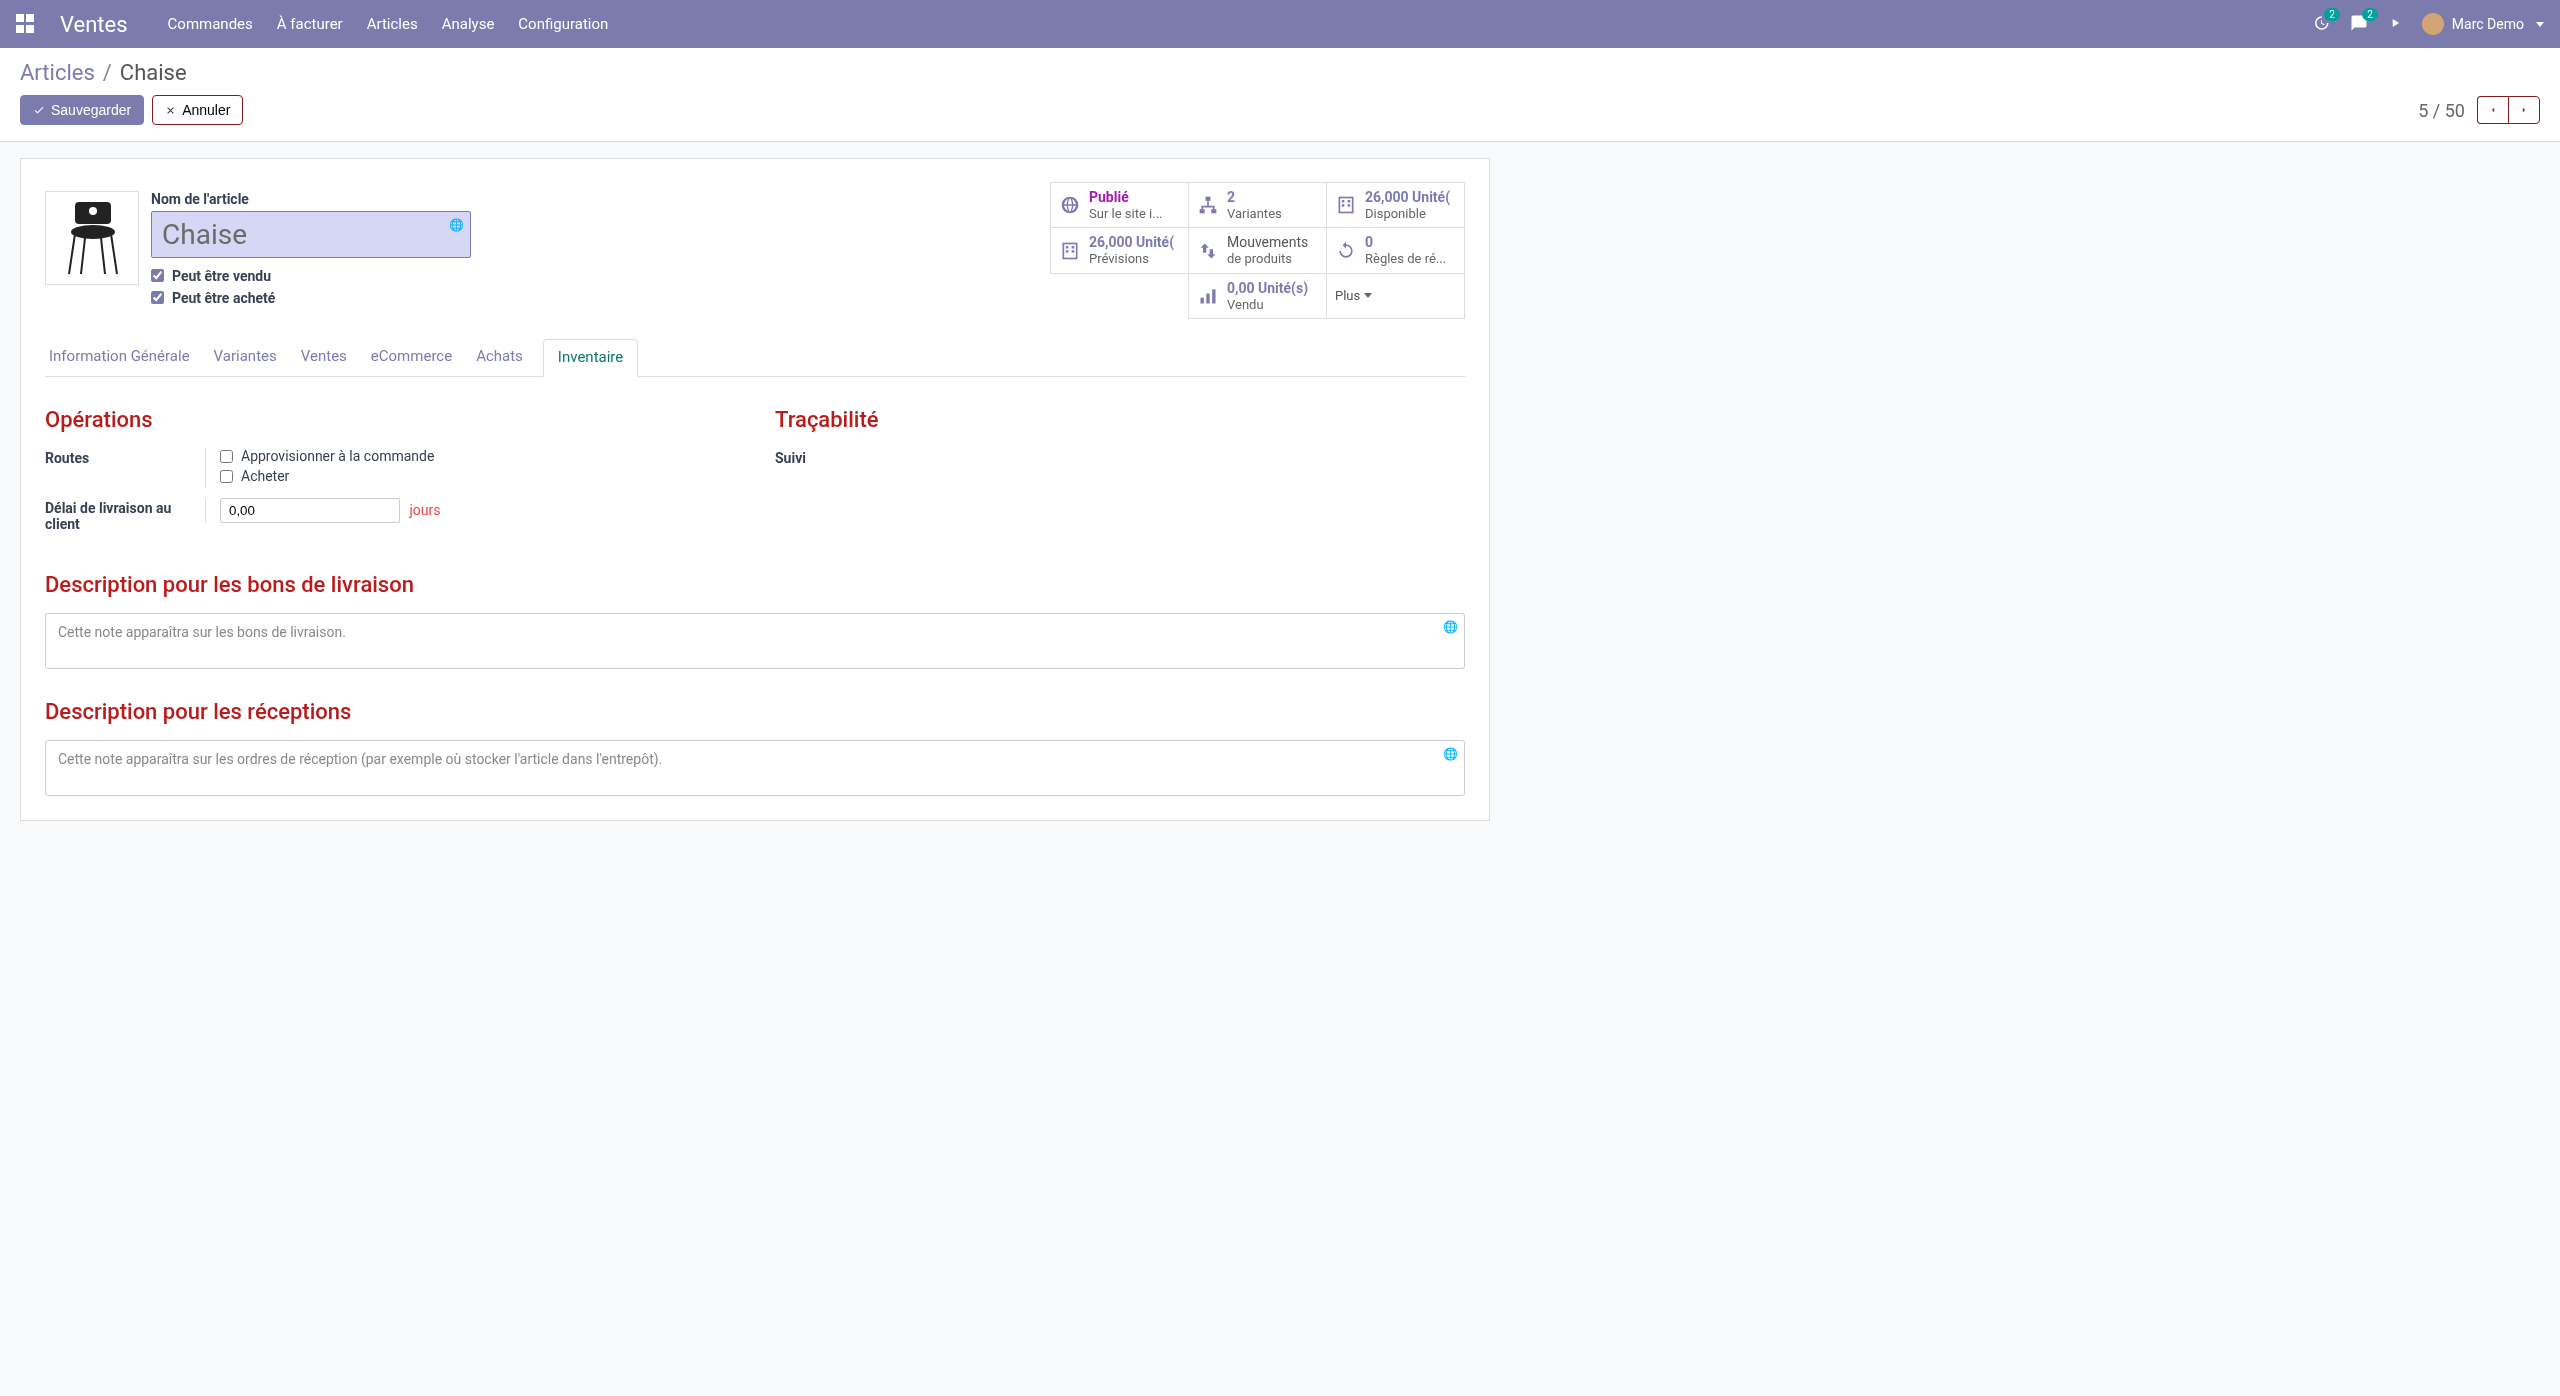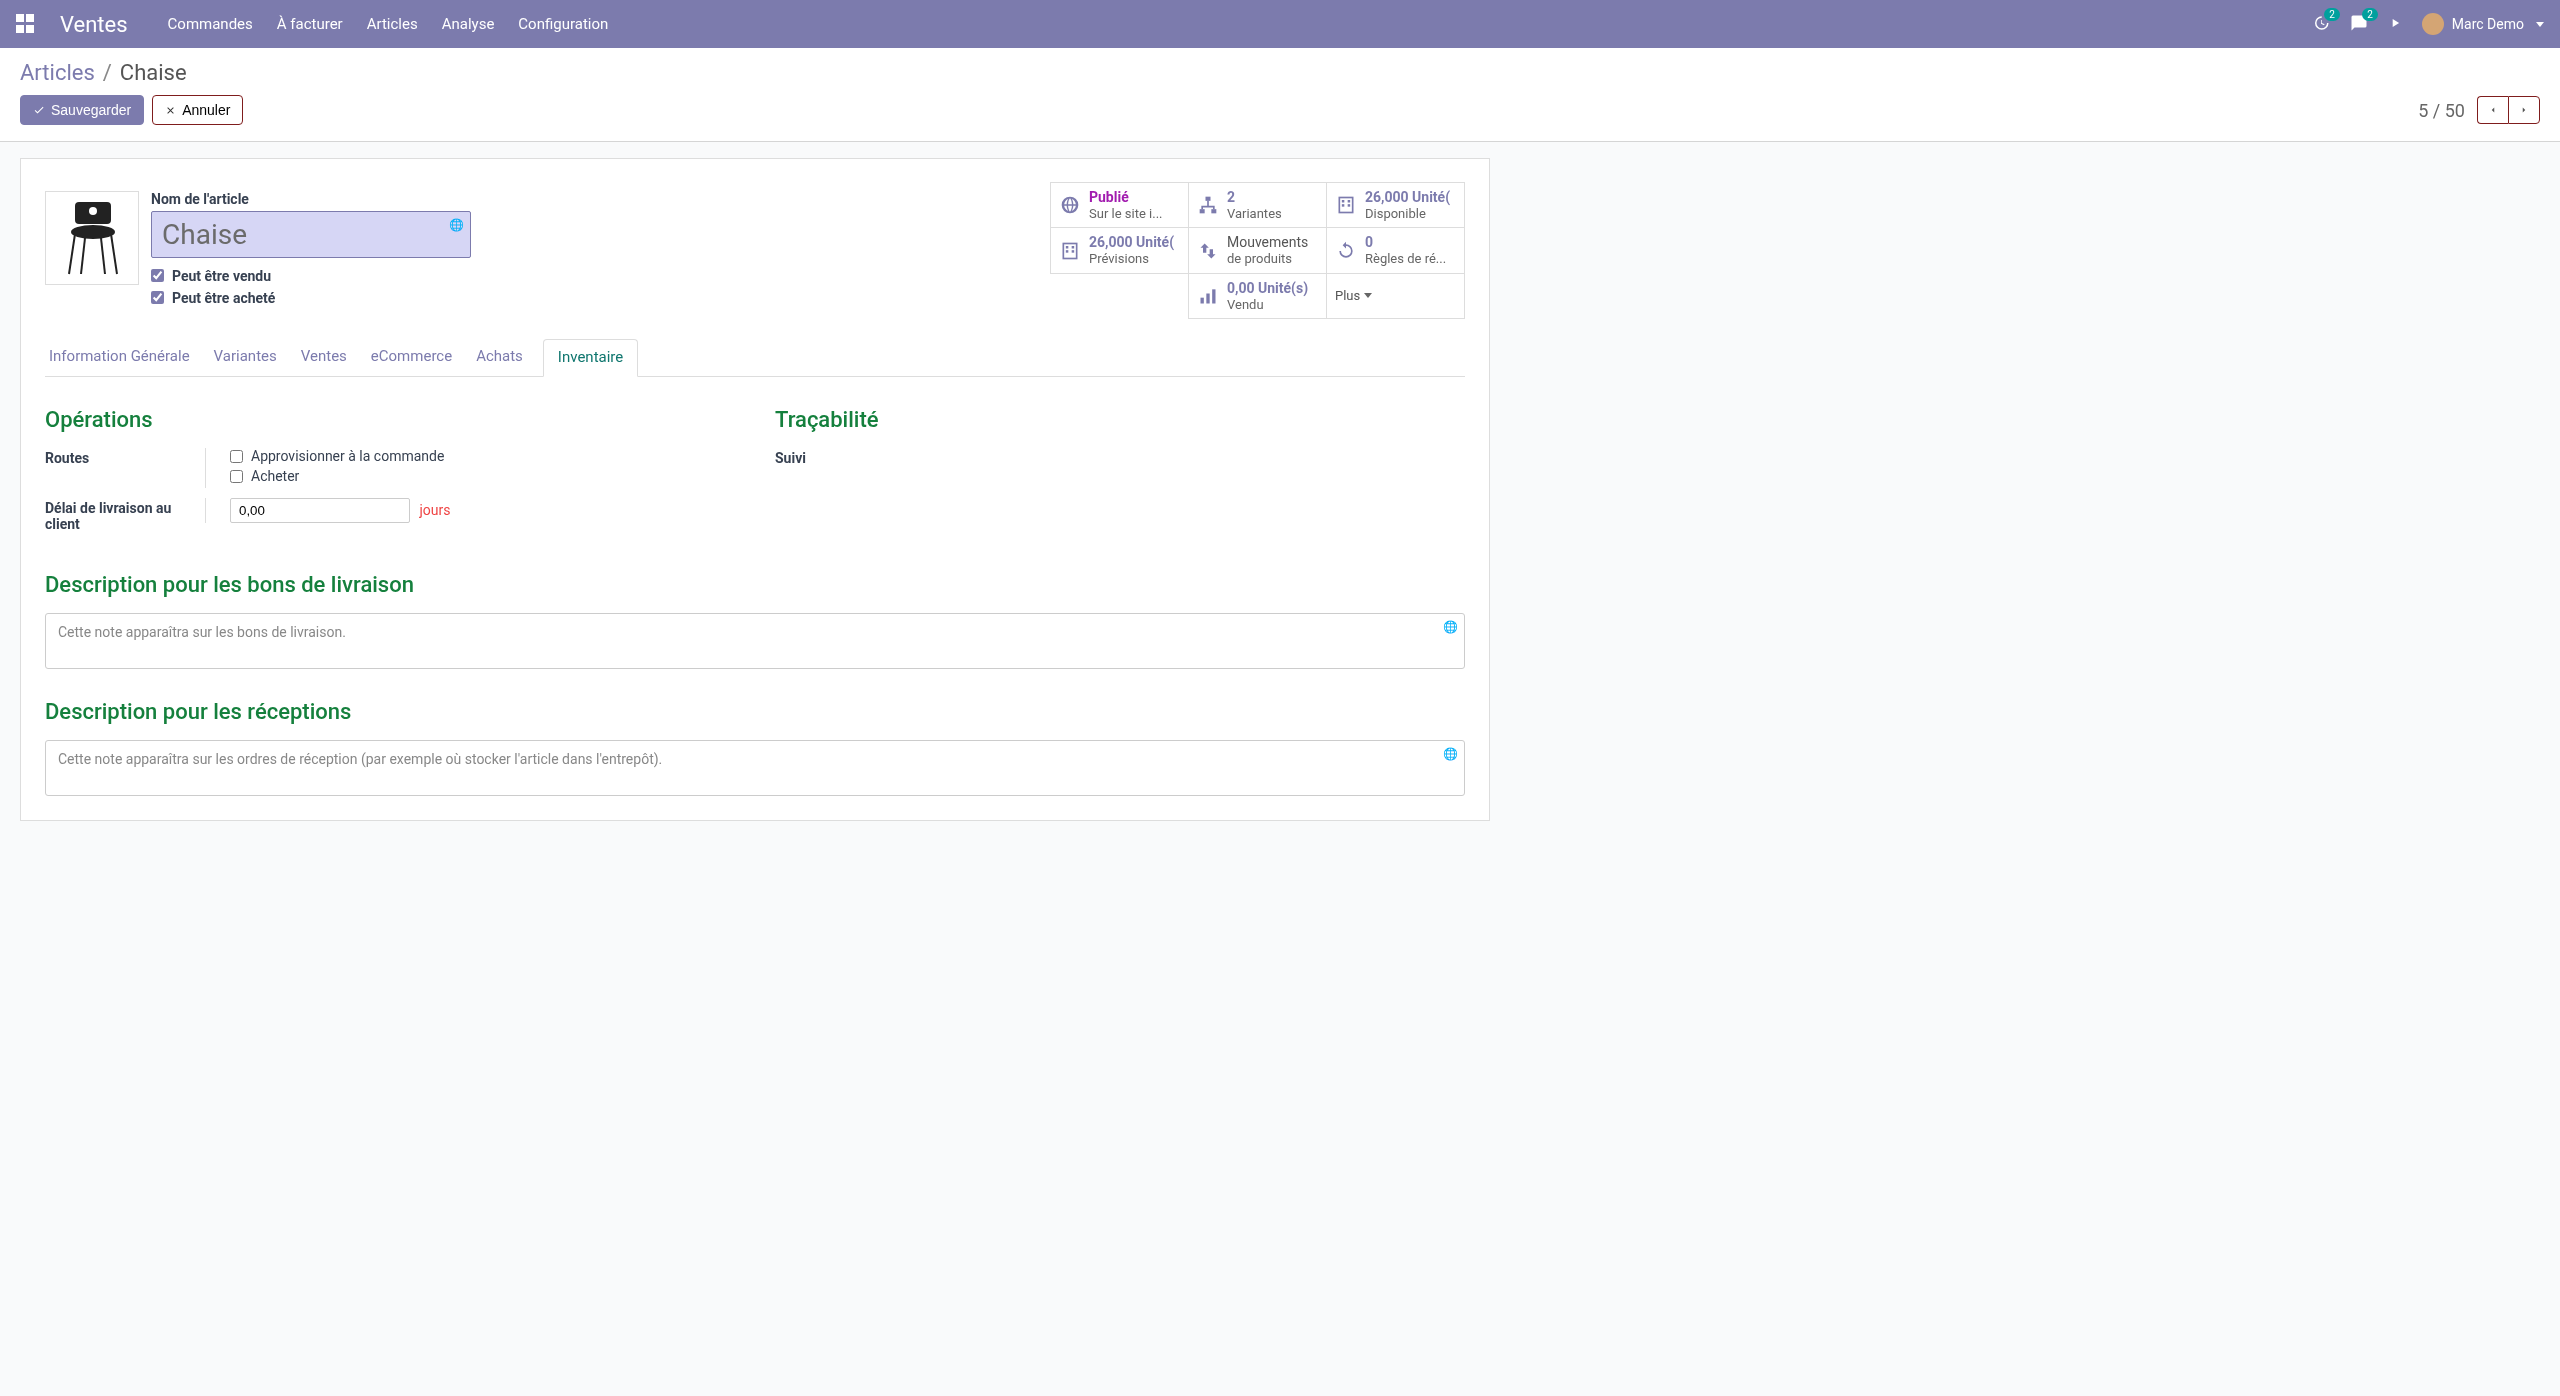--- a/index.html
+++ b/index.html
@@ -54,24 +54,24 @@
 .smart-btn .val.green { color: #a21caf; }
 .smart-btn .lbl { color: #666; font-size: 13px; white-space: nowrap; overflow: hidden; text-overflow: ellipsis; }
 
 .tabs { display: flex; border-bottom: 1px solid #ddd; margin-top: 20px; gap: 16px; }
 .tab { padding: 8px 4px 10px; color: #7c7bad; cursor: pointer; font-size: 15px; }
 .tab.active { color: #0f766e; border: 1px solid #ddd; border-bottom: 1px solid #fff; margin-bottom: -1px; border-radius: 4px 4px 0 0; padding: 8px 14px 10px; }
 
 .tab-content { padding-top: 30px; }
 .two-col { display: flex; gap: 40px; }
 .col { flex: 1; }
-.section-title { color: #15803d; font-size: 22px; font-weight: 500; margin-bottom: 16px; }
+.section-title { color: #b91c1c; font-size: 22px; font-weight: 500; margin-bottom: 16px; }
 .field-row { display: flex; align-items: flex-start; margin-bottom: 10px; }
 .field-label { width: 160px; font-weight: 700; font-size: 14px; padding-top: 2px; }
-.field-value { flex: 1; border-left: 1px solid #ddd; padding-left: 24px; }
+.field-value { flex: 1; border-left: 1px solid #ddd; padding-left: 14px; }
 .field-value label { display: flex; align-items: center; gap: 8px; margin-bottom: 4px; cursor: pointer; }
 .num-input { width: 180px; padding: 4px 8px; border: 1px solid #ccc; border-radius: 2px; text-align: left; }
 .unit { margin-left: 6px; color: #ef4444; }
 .radio-group label { display: flex; align-items: center; gap: 8px; margin-bottom: 8px; cursor: pointer; }
 .radio-group input { accent-color: #7c7bad; }
 
 .desc-section { margin-top: 30px; }
 .desc-box { border: 1px solid #ccc; border-radius: 3px; padding: 10px 12px; color: #888; min-height: 56px; position: relative; margin-top: 10px; }
 .desc-box .globe { position: absolute; top: 6px; right: 6px; font-size: 12px; color: #555; }
 

